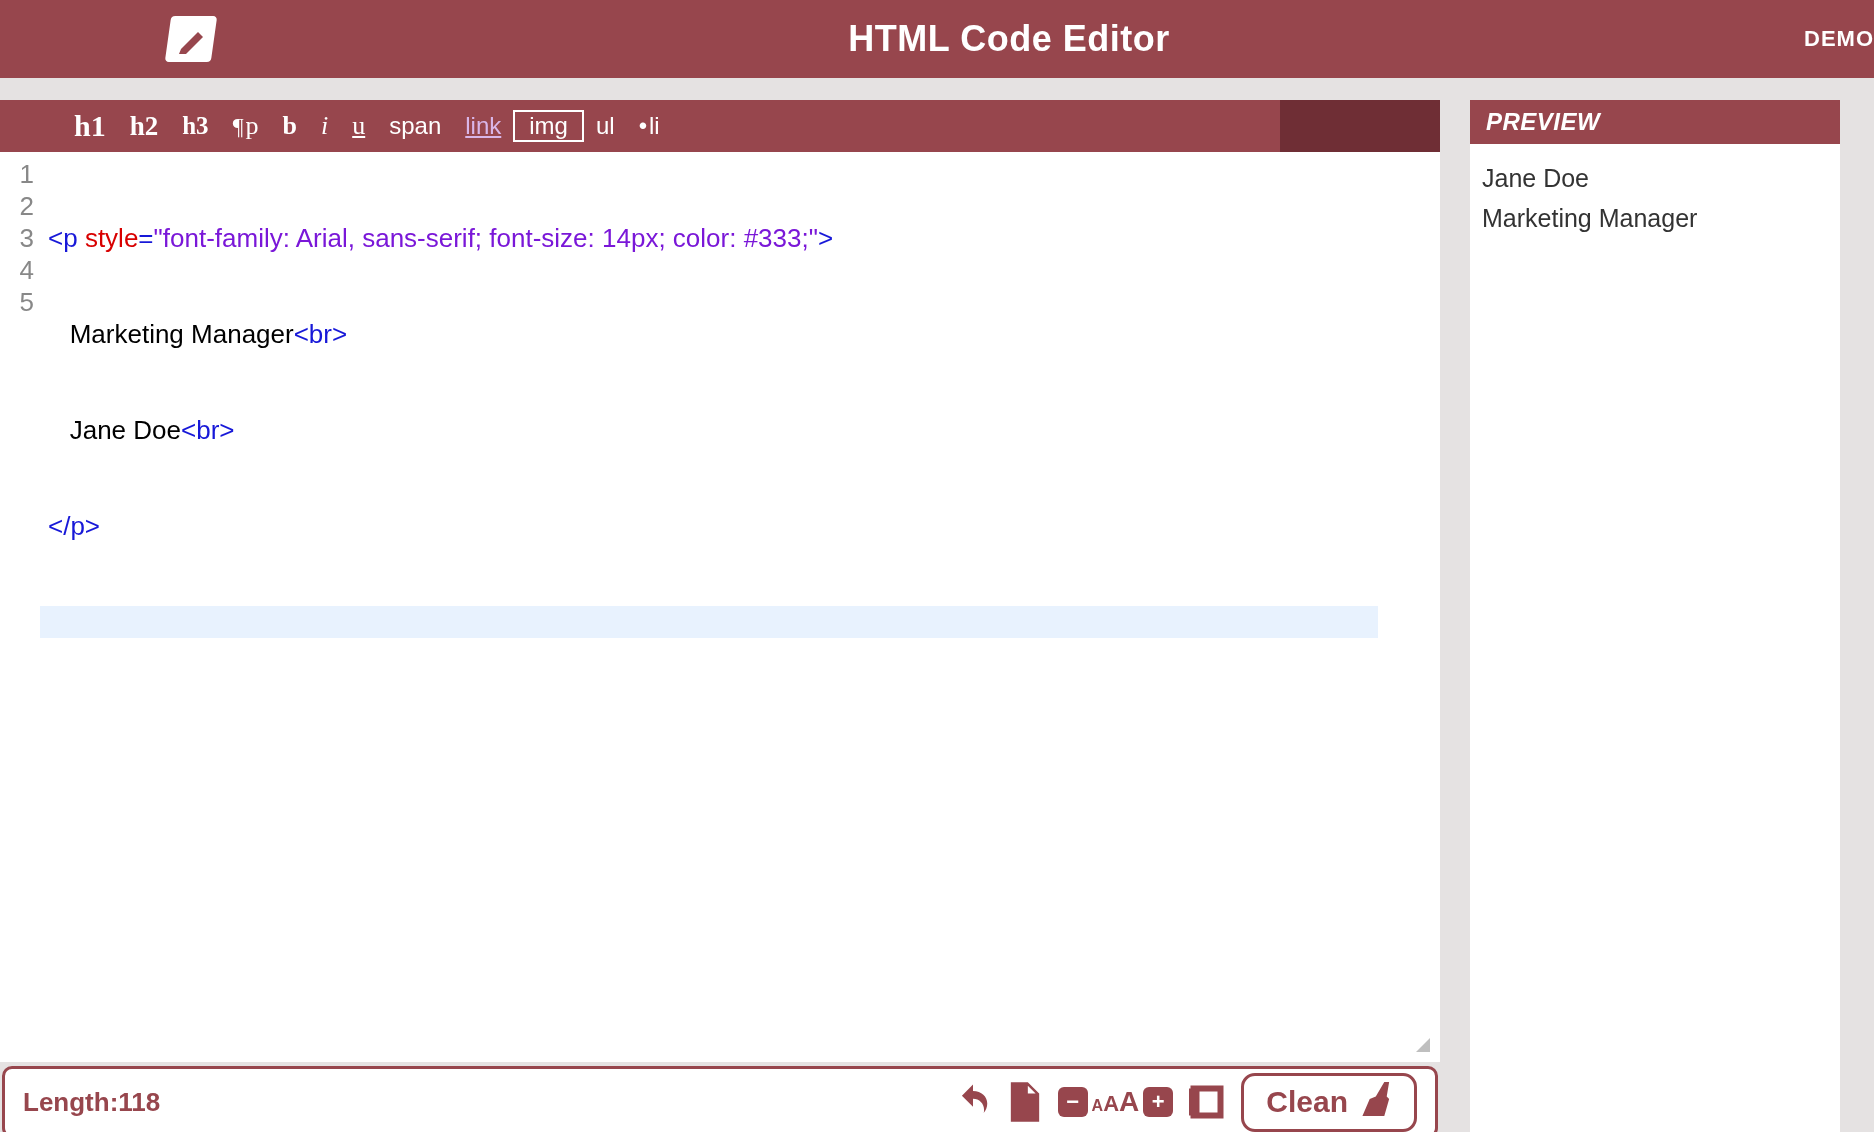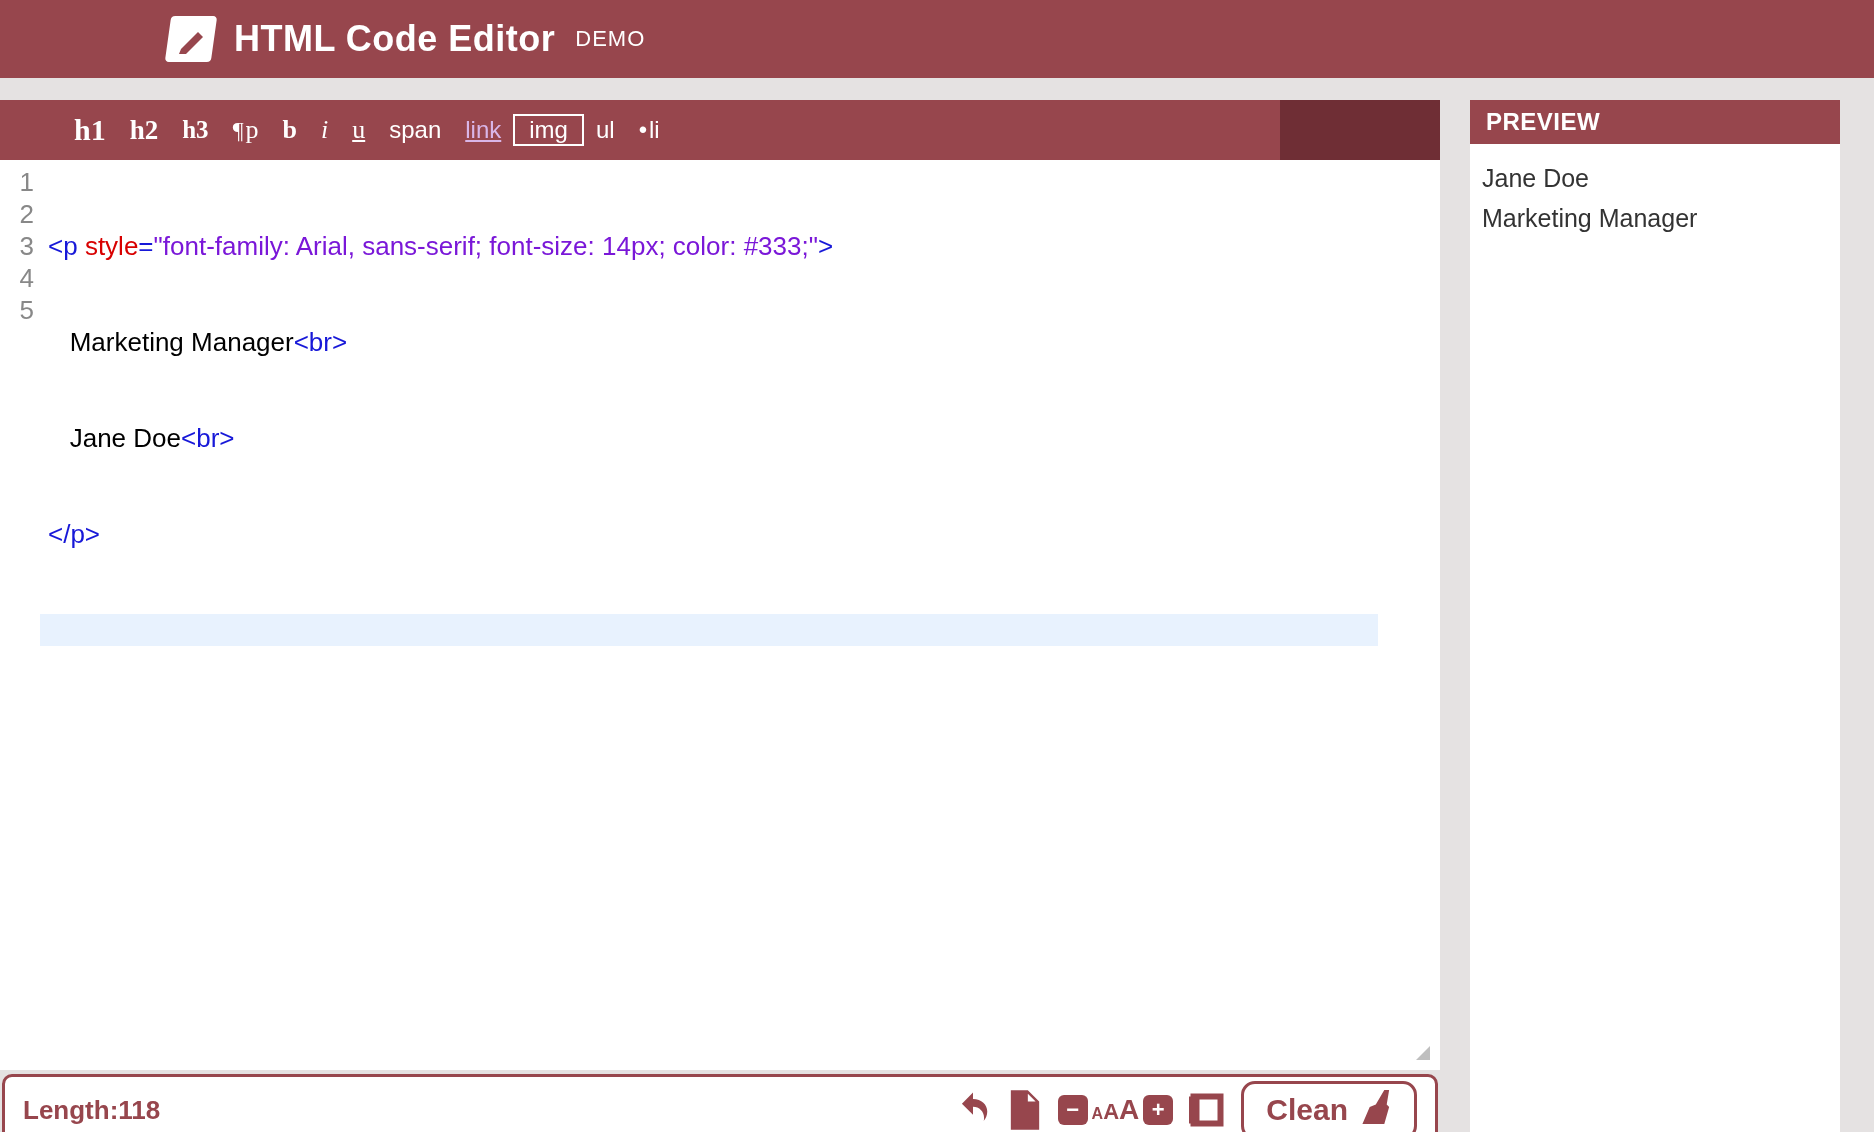--- a/index.html
+++ b/index.html
@@ -10,20 +10,21 @@
     height: 1132px;
     overflow: hidden;
   }
   .header {
     background: #97464d;
     height: 78px;
     display: flex;
     align-items: center;
     padding-left: 168px;
     gap: 20px;
+    justify-content: space-between;
   }
   .logo-icon {
     width: 46px;
     height: 46px;
     background: #fff;
     border-radius: 4px;
     display: flex;
     align-items: center;
     justify-content: center;
     transform: skewX(-8deg);
@@ -31,36 +32,36 @@
   .logo-icon svg { transform: skewX(8deg); }
   .app-title {
     color: #fff;
     font-size: 36px;
     font-weight: bold;
     letter-spacing: 0.5px;
   }
   .demo-label {
     color: #fff;
     font-size: 22px;
-    font-weight: normal;
+    font-weight: bold;
     letter-spacing: 1px;
   }
   .main {
     display: flex;
     margin-top: 22px;
     gap: 30px;
   }
   .editor-pane {
     flex: 0 0 1440px;
     display: flex;
     flex-direction: column;
   }
   .toolbar {
     background: #97464d;
-    height: 60px;
+    height: 52px;
     display: flex;
     align-items: center;
     padding-left: 62px;
     color: #fff;
     font-size: 26px;
     position: relative;
   }
   .toolbar-item {
     padding: 0 12px;
     cursor: pointer;
@@ -194,20 +195,21 @@
     display: flex;
     flex-direction: column;
   }
   .preview-header {
     background: #97464d;
     color: #fff;
     font-size: 24px;
     font-weight: bold;
     padding: 8px 16px;
     letter-spacing: 0.5px;
+    font-style: italic;
   }
   .preview-body {
     background: #fff;
     flex: 1;
     height: 980px;
     padding: 14px 12px;
     font-family: Arial, sans-serif;
     font-size: 25px;
     color: #333;
     line-height: 40px;

